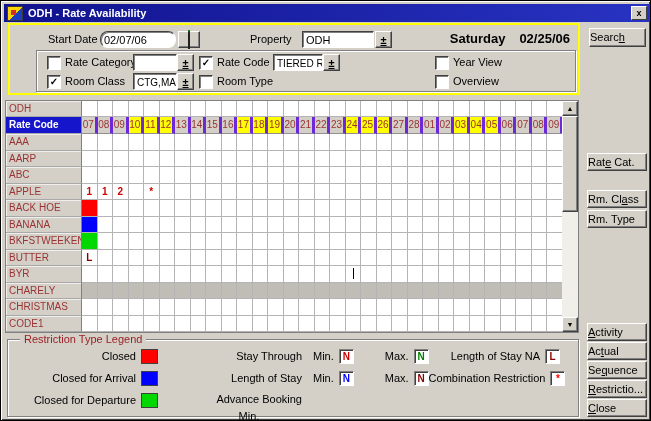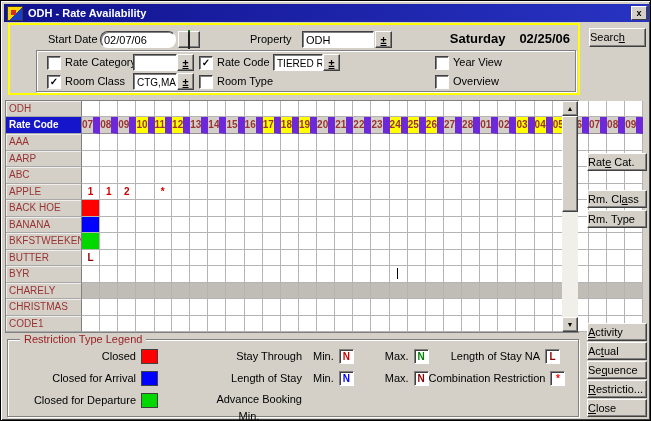--- a/index.html
+++ b/index.html
@@ -35,22 +35,22 @@
   .cb{position:absolute;width:12px;height:12px;background:#fff;border:1px solid;border-color:#404040 #fff #fff #404040;
       box-shadow:inset 1px 1px 0 #808080;font-size:10px;line-height:11px;text-align:center;font-weight:bold;color:#000;}
   .cblabel{position:absolute;white-space:nowrap;}
   
   .gridwrap{position:absolute;left:4px;top:99px;width:574px;height:233px;background:#d4d0c8;border:1px solid #808080;box-sizing:border-box;}
   .gridtable{position:absolute;left:0;top:0;width:557px;height:231px;display:grid;
              grid-template-columns:76px repeat(31,1fr);grid-template-rows:repeat(14,1fr);background:#fff;}
   .glabel{background:#d4d0c8;color:#993333;font-size:10px;line-height:16px;padding-left:3px;white-space:nowrap;overflow:hidden;
           border-right:1px solid #808080;border-bottom:1px solid #a8a8a8;box-shadow:inset 1px 1px 0 #f0efec;}
   .glabel.hdr{background:#1515cc;color:#fff;font-weight:bold;box-shadow:none;}
-  .gdate{background:#d4d0c8;color:#993333;font-weight:bold;font-size:10px;text-align:center;line-height:16px;
-         border-right:7px solid #6d28d9;border-bottom:1px solid #909090;}
+  .gdate{background:#d4d0c8;color:#993333;font-weight:normal;font-size:10px;text-align:center;line-height:16px;
+         border-right:3px solid #6d28d9;border-bottom:1px solid #909090;}
   .gdate.wknd{background:#ffff00;}
   .gcell{background:#fff;border-right:1px solid #b4b4b4;border-bottom:1px solid #b4b4b4;position:relative;
          font-size:10px;font-weight:bold;text-align:center;line-height:15px;}
   .gcell.shaded{background:#c0bdb6;}
   .caret{position:absolute;left:7px;top:2px;width:1px;height:11px;background:#000;}
   
   .vscroll{position:absolute;right:0;top:0;width:16px;height:231px;background:#f1efe9;}
   .sbtn-sq{position:absolute;left:0;width:16px;height:15px;box-sizing:border-box;text-align:center;font-size:7px;line-height:13px;padding:0;color:#000;}
   .sthumb{position:absolute;left:0;top:15px;width:16px;height:96px;box-sizing:border-box;}
   

